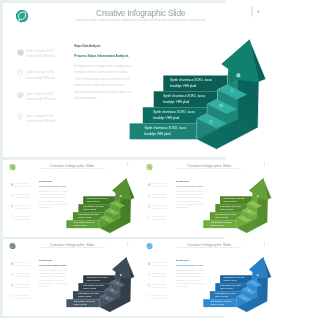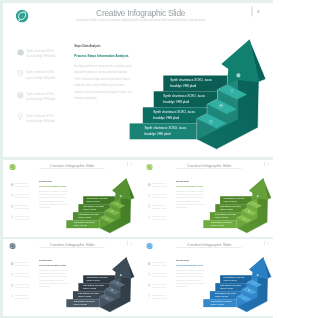--- a/index.html
+++ b/index.html
@@ -1,18 +1,18 @@
 <!DOCTYPE html>
 <html><head>
 <meta charset="utf-8">
 <style>
   html,body{margin:0;padding:0;}
   body{width:281px;height:318px;overflow:hidden;background:#fff;
        font-family:"Liberation Sans",sans-serif;}
-  #canvas{position:relative;width:225px;height:318px;background:#e6f1ee;padding-left:48px;}
+  #canvas{position:relative;width:225px;height:318px;background:#e6f1ee;}
   .slide{position:absolute;background:#ffffff;overflow:hidden;}
   .stage{position:absolute;left:0;top:0;width:281px;height:153px;transform-origin:0 0;}
 
   .logo{position:absolute;left:15.3px;top:8.9px;width:13.2px;height:13.2px;}
   .head{position:absolute;left:40.7px;top:8.5px;width:200px;text-align:center;}
   .head .t{font-size:8.4px;letter-spacing:-0.26px;color:#9aa1a5;line-height:8.6px;white-space:nowrap;}
   .head .s{font-size:2.55px;letter-spacing:0px;color:#c8cdd0;margin-top:2.6px;line-height:2.6px;white-space:nowrap;}
 
   .pagerule{position:absolute;left:251.4px;top:6.3px;width:0.65px;height:10px;background:#ced3d6;}
   .pagenum{position:absolute;left:257.6px;top:10px;font-size:3.4px;color:#6e7478;line-height:3.4px;}

